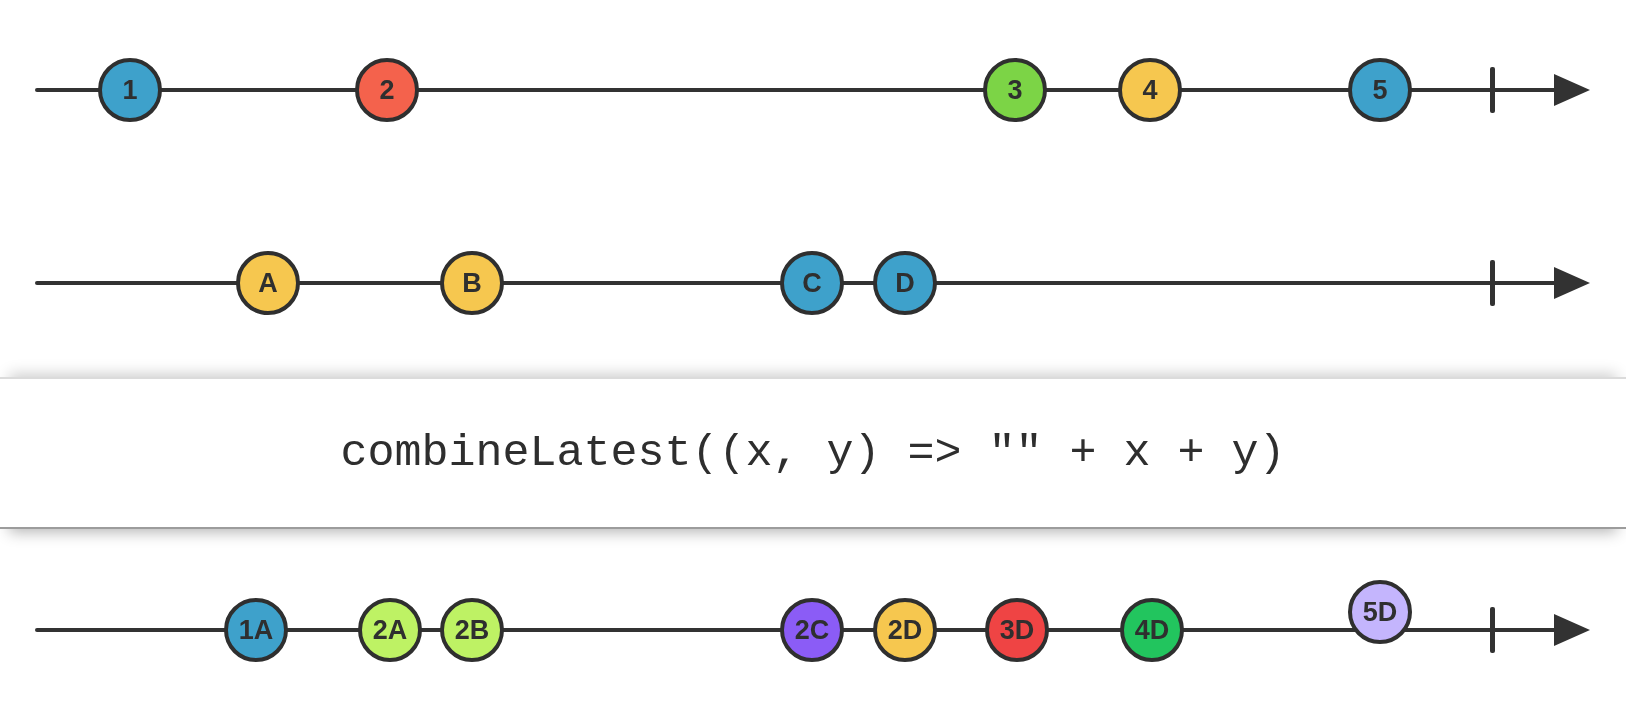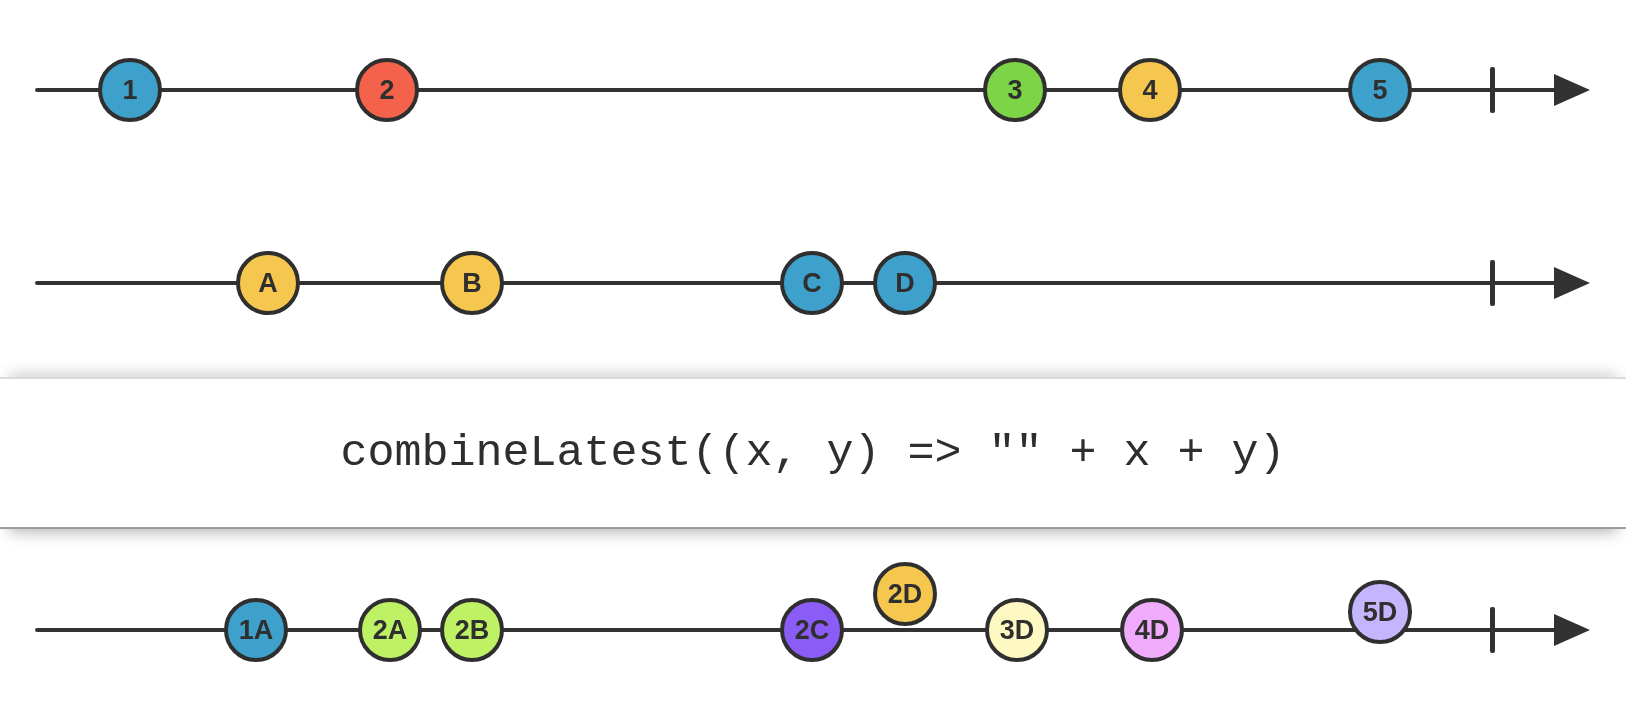--- a/index.html
+++ b/index.html
@@ -93,22 +93,22 @@
         <div class="marble" style="left: 873px; top: 251px; background: rgb(62, 161, 203); border-color: rgb(47, 47, 47);">D</div>
       </div>
       <div class="timeline">
         <div class="tl-line" style="left: 35px; top: 628px; width: 1533px; background: rgb(50, 50, 50);"></div>
         <div class="tl-tick" style="left: 1489.5px; top: 607px; background: rgb(50, 50, 50);"></div>
         <div class="tl-arrow" style="left: 1554px; top: 614px; border-left: 36px solid rgb(50, 50, 50);"></div>
         <div class="marble" style="left: 224px; top: 598px; background: rgb(62, 161, 203); border-color: rgb(47, 47, 47);">1A</div>
         <div class="marble" style="left: 358px; top: 598px; background: #bef264; border-color: rgb(47, 47, 47);">2A</div>
         <div class="marble" style="left: 440px; top: 598px; background: #bef264; border-color: rgb(47, 47, 47);">2B</div>
         <div class="marble" style="left: 780px; top: 598px; background: #8b5cf6; border-color: rgb(47, 47, 47);">2C</div>
-        <div class="marble" style="left: 873px; top: 562px; background: rgb(246, 199, 79); border-color: rgb(47, 47, 47);">2D</div>
-        <div class="marble" style="left: 985px; top: 598px; background: #fef9c3; border-color: rgb(47, 47, 47);">3D</div>
-        <div class="marble" style="left: 1120px; top: 598px; background: #f0abfc; border-color: rgb(47, 47, 47);">4D</div>
+        <div class="marble" style="left: 873px; top: 598px; background: rgb(246, 199, 79); border-color: rgb(47, 47, 47);">2D</div>
+        <div class="marble" style="left: 985px; top: 598px; background: #ef4444; border-color: rgb(47, 47, 47);">3D</div>
+        <div class="marble" style="left: 1120px; top: 598px; background: #22c55e; border-color: rgb(47, 47, 47);">4D</div>
         <div class="marble" style="left: 1348px; top: 580px; background: #c4b5fd; border-color: rgb(47, 47, 47);">5D</div>
       </div>
     </div>
   <div id="operator-box" style="top: 377px; height: 152px; border-top: 2px solid rgb(219, 219, 219); border-bottom: 2px solid rgb(156, 156, 156);">
     <span id="operator-label" style="color: rgb(46, 46, 46);">combineLatest((x, y) =&gt; "" + x + y)</span>
   </div>
 </div>
 
 </body></html>

